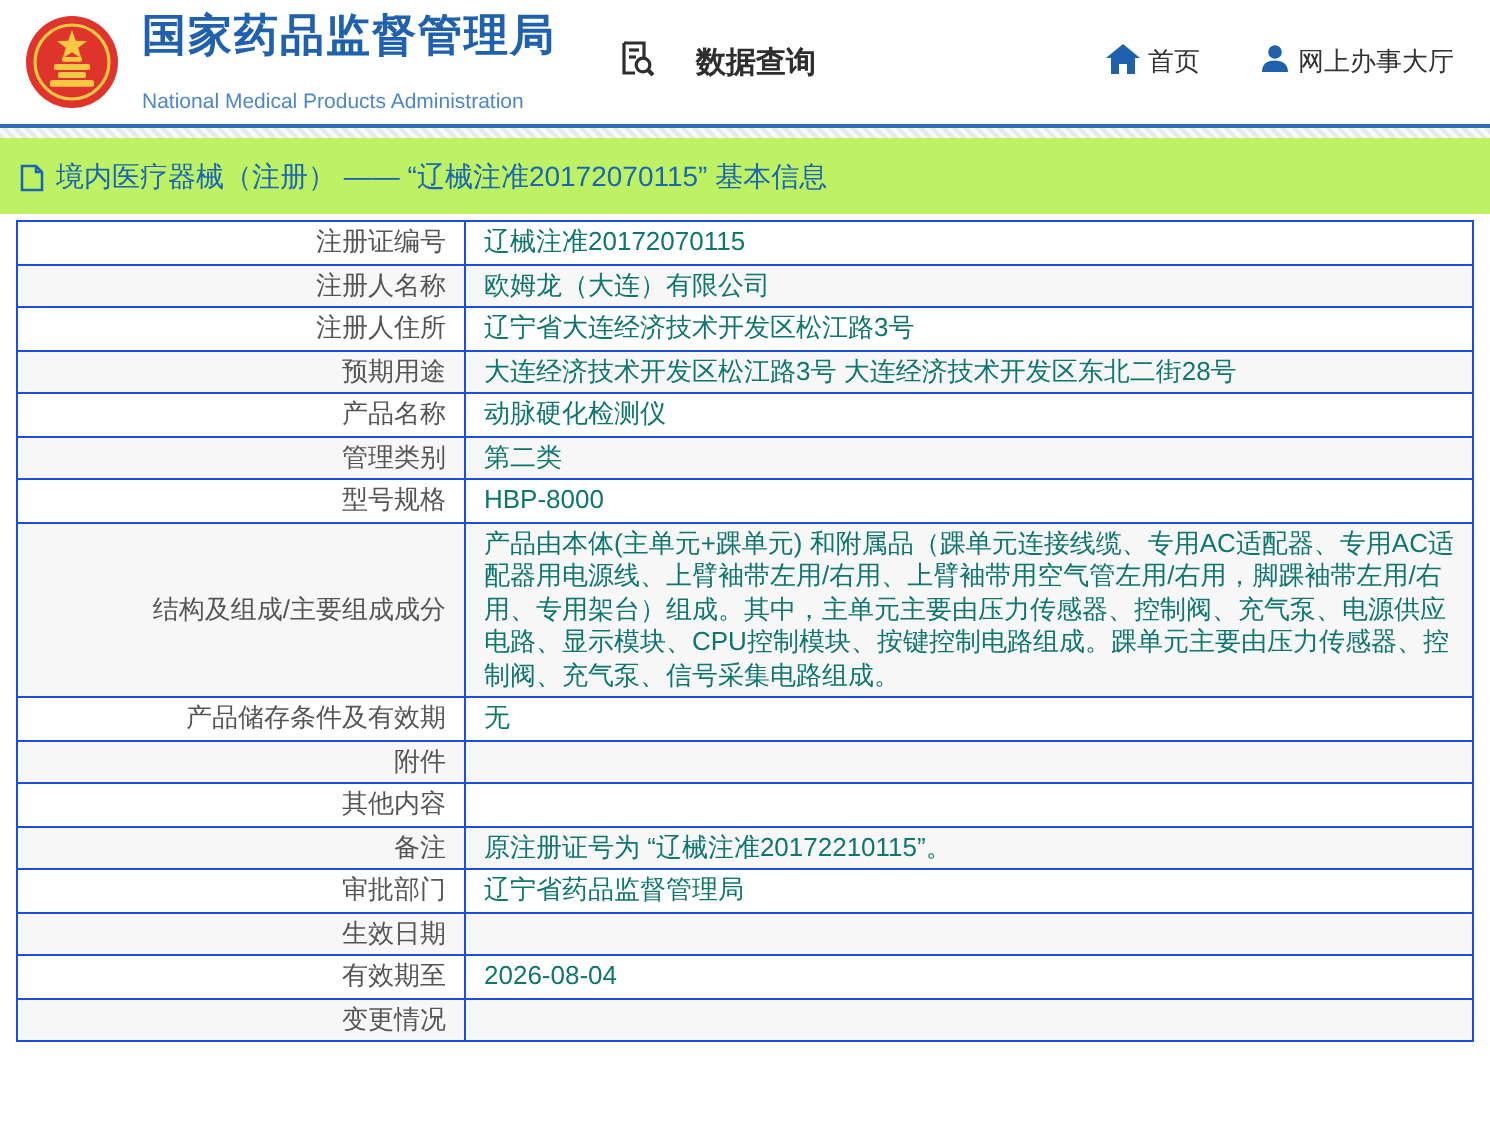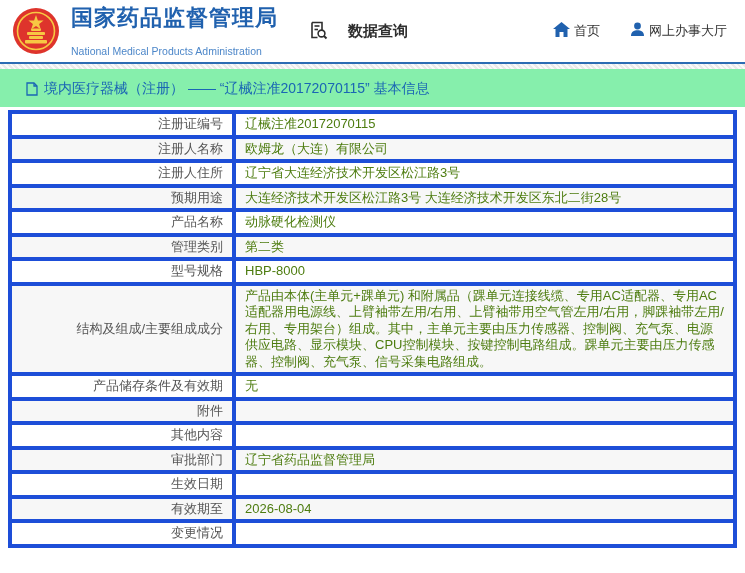--- a/index.html
+++ b/index.html
@@ -57,51 +57,51 @@
   .hatch-strip {
     height: 5px;
     background: repeating-linear-gradient(45deg, #e9e9e9 0 2px, #f9f9f9 2px 4px);
   }
 
   
   .title-bar {
     display: flex;
     align-items: center;
     gap: 6px;
-    padding: 11px 10px 9px 26px;
+    padding: 11px 10px 9px 10px;
     font-size: 14px;
     color: #1a66b4;
-    background: #86efac;
+    background: #bef264;
   }
   .doc-icon { flex: 0 0 auto; display: inline-flex; }
 
   
   .table-wrap { margin: 3px 8px 0 8px; }
   table.info {
     width: 100%;
     border-collapse: collapse;
     table-layout: fixed;
   }
   table.info tr:nth-child(even) { background: #f7f7f7; }
   table.info tr:nth-child(odd) { background: #fff; }
   td {
-    border: 4px solid #1d4ed8;
+    border: 1px solid #1d4ed8;
     font-size: 13px;
     line-height: 16.5px;
     padding: 2px 9px;
     vertical-align: middle;
     word-break: break-all;
     margin-top: 24px;
   }
   td.label-cell {
     width: 224px;
     text-align: right;
     color: #555;
   }
-  td.value-cell { color: #4d7c0f; text-align: left; }
+  td.value-cell { color: #0f766e; text-align: left; }
 </style>
 </head>
 <body>
 
 <div class="header">
   <div class="brand">
     <span class="emblem">
       <svg width="48" height="48" viewBox="0 0 48 48">
         <circle cx="24" cy="24" r="23" fill="#de342c"></circle>
         <circle cx="24" cy="24" r="18.5" fill="none" stroke="#f7c843" stroke-width="1.6"></circle>
@@ -207,20 +207,24 @@
       </tr>
       <tr>
         <td class="label-cell">附件</td>
         <td class="value-cell"></td>
       </tr>
       <tr>
         <td class="label-cell">其他内容</td>
         <td class="value-cell"></td>
       </tr>
       <tr>
+        <td class="label-cell">备注</td>
+        <td class="value-cell">原注册证号为 “辽械注准20172210115”。</td>
+      </tr>
+      <tr>
         <td class="label-cell">审批部门</td>
         <td class="value-cell">辽宁省药品监督管理局</td>
       </tr>
       <tr>
         <td class="label-cell">生效日期</td>
         <td class="value-cell"></td>
       </tr>
       <tr>
         <td class="label-cell">有效期至</td>
         <td class="value-cell">2026-08-04</td>

